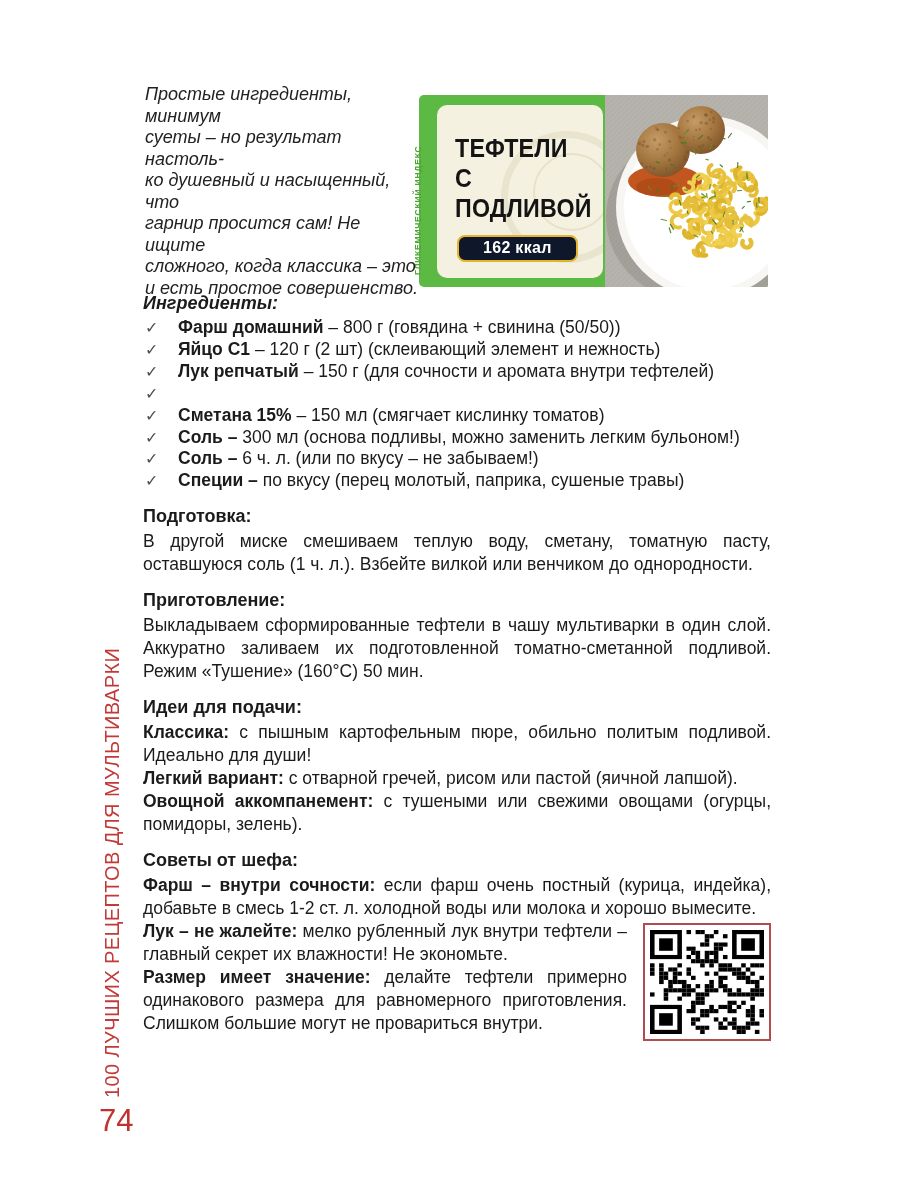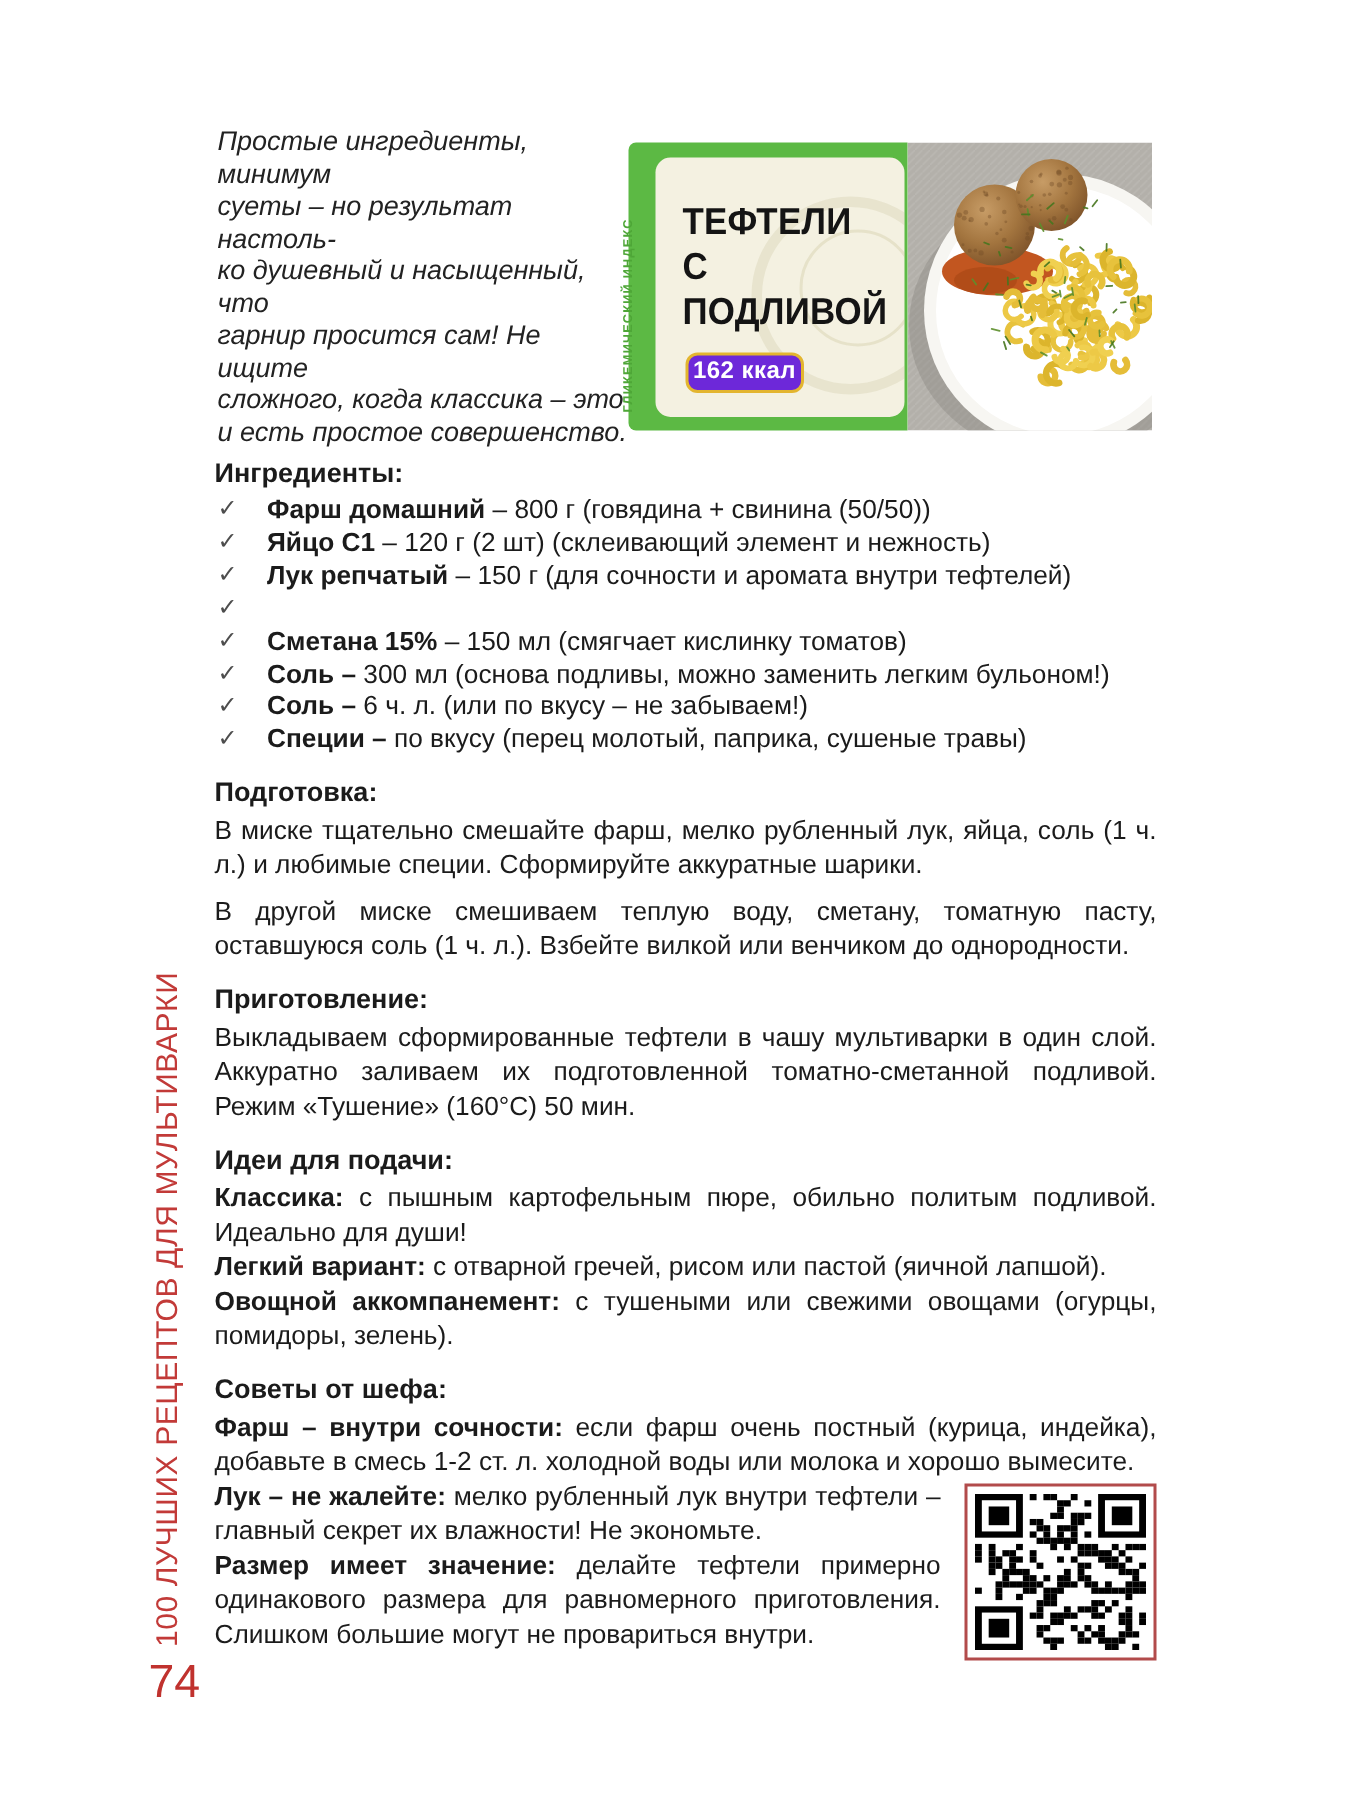--- a/index.html
+++ b/index.html
@@ -44,30 +44,30 @@
     font-size:8.5px;font-weight:bold;letter-spacing:.8px;
     color:#4ea637;white-space:nowrap;
   }
   .card-title{
     position:absolute;left:18px;top:28px;
     font-size:25px;font-weight:800;line-height:1.2;color:#141414;
     transform:scaleX(.93);transform-origin:0 0;letter-spacing:.2px;
   }
   .badge{
     position:absolute;left:20px;bottom:16px;
-    background:#6d28d9;border:2px solid #e3b52f;border-radius:8px;
-    color:#ffffff;font-weight:bold;font-size:16px;padding:2px 3px 3px;
+    background:#0f172a;border:2px solid #e3b52f;border-radius:8px;
+    color:#ffffff;font-weight:bold;font-size:16px;padding:2px 24px 3px;
     letter-spacing:.3px;
   }
   .card-photo{width:163px;height:192px;flex:none;}
   .card-photo svg{display:block;width:100%;height:100%;}
   
   .content{position:absolute;left:143px;top:292px;width:628px;font-size:17.5px;line-height:23px;}
   .content h3{font-size:18px;margin:13px 0 3px;line-height:22px;}
-  .content h3.first{margin-top:12px;}
+  .content h3.first{margin-top:0;font-style:italic;}
   .content p{margin:0 0 8px;text-align:justify;}
   .content p.tight{margin:0;}
   ul.ingredients{list-style:none;margin:2px 0 0;padding:0;}
   ul.ingredients li{display:flex;line-height:21.9px;}
   .chk{width:33px;flex:none;color:#4d4d4d;font-size:16px;padding-left:2px;}
   
   .qr-box{
     float:right;width:128px;height:118px;box-sizing:border-box;
     border:2px solid #b24b4b;background:#fff;padding:5px;
     margin:3px 0 6px 16px;
@@ -327,21 +327,20 @@
           <span class="chk">✓</span>
           <span><b>Соль –</b><span> 6 ч. л. (или по вкусу – не забываем!)</span></span>
         </li>
       <li>
           <span class="chk">✓</span>
           <span><b>Специи –</b><span> по вкусу (перец молотый, паприка, сушеные травы)</span></span>
         </li>
     </ul>
 
     <h3>Подготовка:</h3>
-    <p>В миске тщательно смешайте фарш, мелко рубленный лук, яйца, соль (1 ч. л.) и любимые специи. Сформируйте аккуратные шарики.</p>
     <p>В другой миске смешиваем теплую воду, сметану, томатную пасту, оставшуюся соль (1 ч. л.). Взбейте вилкой или венчиком до однородности.</p>
 
     <h3>Приготовление:</h3>
     <p>Выкладываем сформированные тефтели в чашу мультиварки в один слой. Аккуратно заливаем их подготовленной томатно-сметанной подливой. Режим «Тушение» (160°С) 50 мин.</p>
 
     <h3>Идеи для подачи:</h3>
     <p class="tight"><b>Классика:</b><span> с пышным картофельным пюре, обильно политым подливой. Идеально для души!</span></p>
     <p class="tight"><b>Легкий вариант:</b><span> с отварной гречей, рисом или пастой (яичной лапшой).</span></p>
     <p class="tight"><b>Овощной аккомпанемент:</b><span> с тушеными или свежими овощами (огурцы, помидоры, зелень).</span></p>
 

